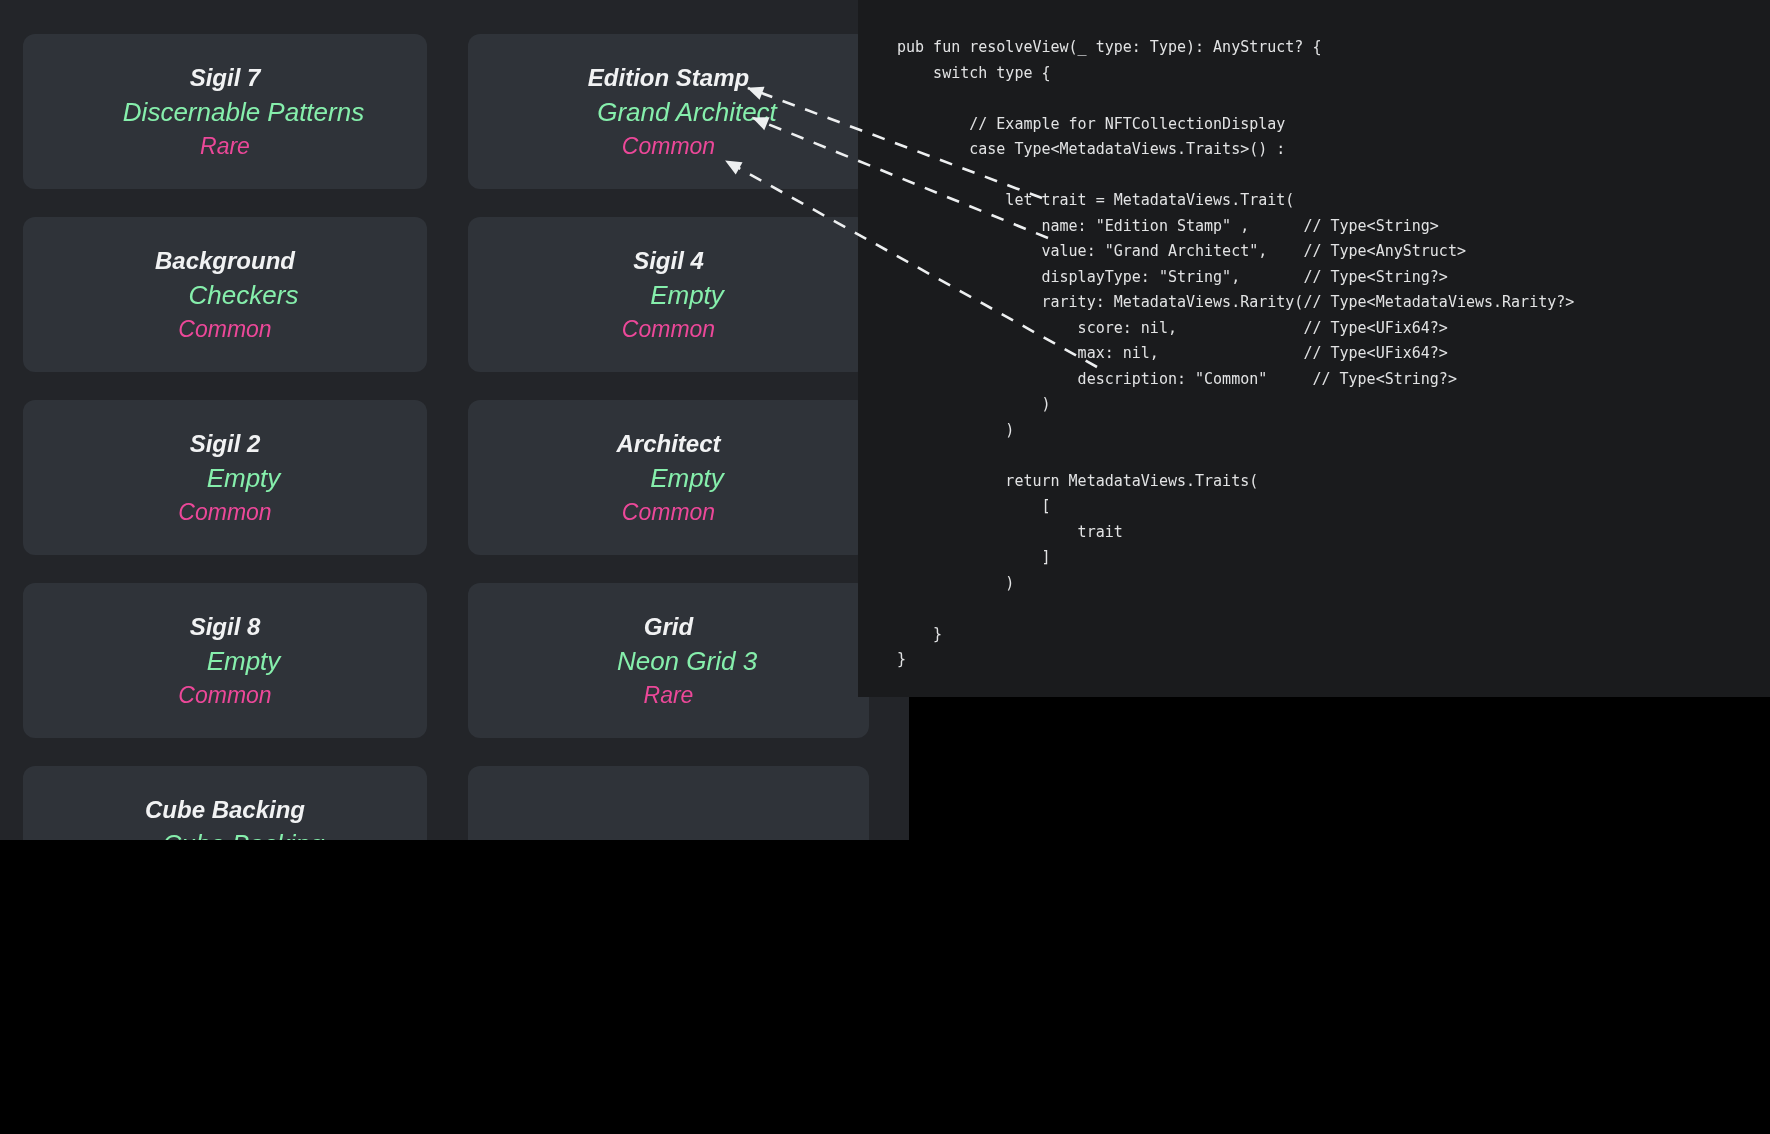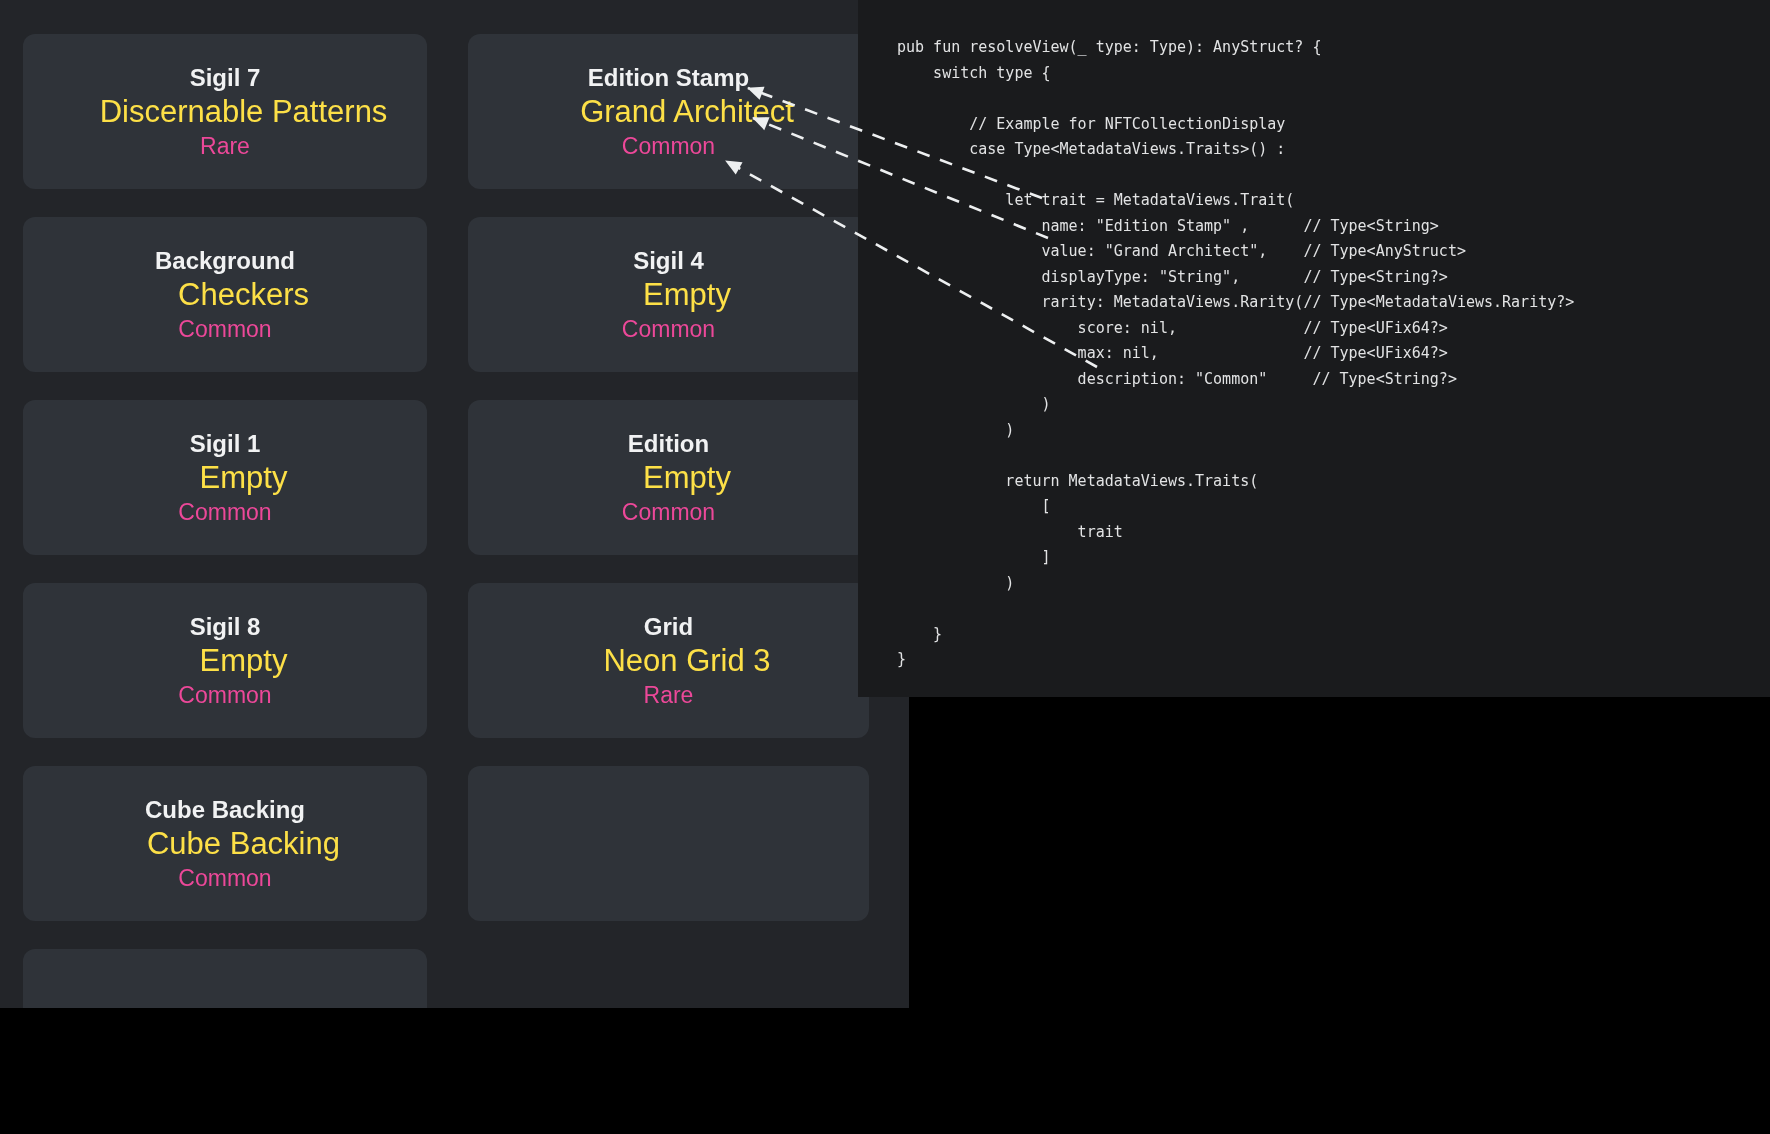--- a/index.html
+++ b/index.html
@@ -9,41 +9,41 @@
     font-family: "Liberation Sans", sans-serif;
   }
   .stage {
     position: absolute; left: 0; top: 0;
     width: 1770px; height: 1134px;
     background: #000; overflow: hidden;
   }
   
   .page {
     position: absolute; left: 0; top: 0;
-    width: 909px; height: 1008px;
-    background: #232529; overflow: hidden;
+    width: 909px; height: 840px;
+    background: #232529; overflow: hidden; font-style: italic;
   }
   .grid {
     position: absolute; left: 23px; top: 34px;
     display: grid;
     grid-template-columns: 404px 401px;
     column-gap: 41px;
     grid-auto-rows: 155px;
     row-gap: 28px;
   }
   .card {
     background: #2f3339;
     border-radius: 12px;
     display: flex; flex-direction: column;
     align-items: center; justify-content: center;
     text-align: center;
     overflow: hidden;
   }
   .card-title  { font-size: 24px; font-weight: bold; color: #f1f2f3; line-height: 34px; }
-  .card-value  { font-size: 31px; color: #fde047; line-height: 34px; margin-left: 37px; }
+  .card-value  { font-size: 26px; color: #86efac; line-height: 34px; margin-left: 37px; }
   .card-rarity { font-size: 23px; color: #ec4899; line-height: 34px; }
   
   .code-panel {
     position: absolute; left: 858px; top: 0;
     width: 912px; height: 697px;
     background: #1a1b1d; overflow: hidden;
   }
   pre.code {
     margin: 16px; padding: 19px 0 0 23px;
     font-family: "DejaVu Sans Mono", "Liberation Mono", monospace;
@@ -83,27 +83,27 @@
 
 
 
   <div class="card">
     <div class="card-title">Sigil 4</div>
     <div class="card-value">Empty</div>
     <div class="card-rarity">Common</div>
   </div>
 
   <div class="card">
-    <div class="card-title">Sigil 1</div>
+    <div class="card-title">Sigil 2</div>
     <div class="card-value">Empty</div>
     <div class="card-rarity">Common</div>
   </div>
 
   <div class="card">
-    <div class="card-title">Edition</div>
+    <div class="card-title">Architect</div>
     <div class="card-value">Empty</div>
     <div class="card-rarity">Common</div>
   </div>
 
   <div class="card">
     <div class="card-title">Sigil 8</div>
     <div class="card-value">Empty</div>
     <div class="card-rarity">Common</div>
   </div>
 

